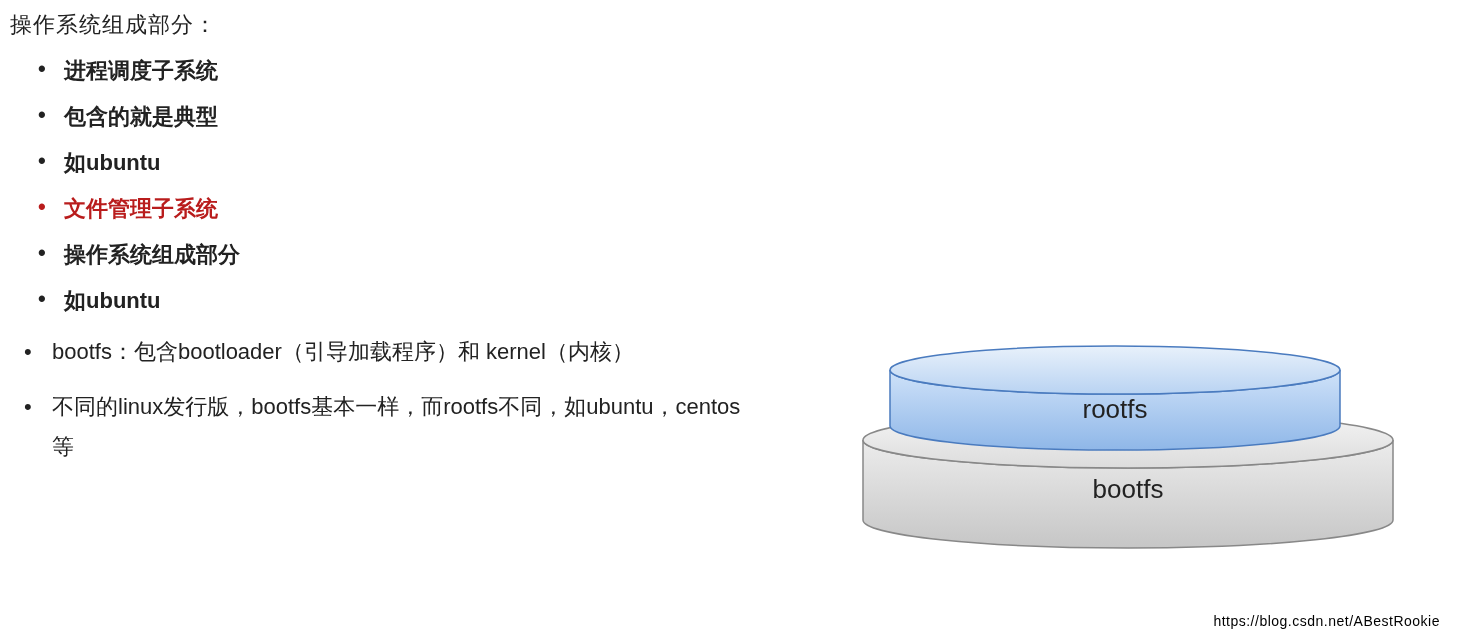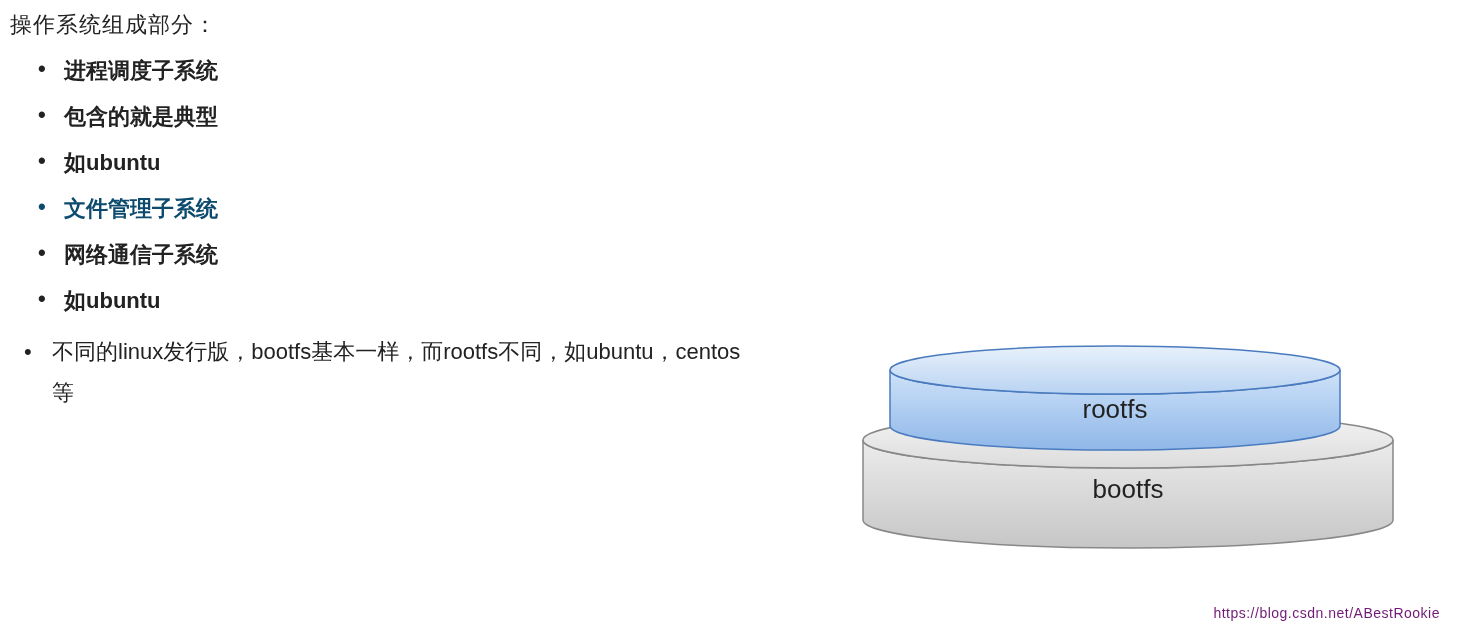--- a/index.html
+++ b/index.html
@@ -39,21 +39,21 @@
       padding-left: 26px;
     }
     .os-list li::before {
       content: "•";
       position: absolute;
       left: 0;
       top: 0;
       font-size: 22px;
     }
     .os-list li.highlight {
-      color: #0c4a6e;
+      color: #b91c1c;
     }
     .subheading {
       font-size: 22px;
       margin-top: 26px;
       margin-bottom: 14px;
       margin-left: 0;
     }
     .fs-list {
       list-style: none;
       margin-left: 0;
@@ -79,40 +79,41 @@
       width: 620px;
       height: 230px;
     }
     .diagram-area svg {
       width: 100%;
       height: 100%;
     }
     .watermark {
       position: absolute;
       right: 18px;
-      bottom: 16px;
+      bottom: 8px;
       font-size: 14px;
-      color: #701a75;
+      color: #000000;
       letter-spacing: 0.5px;
     }
   </style>
 </head>
 <body>
 
 <div class="content-left">
   <div class="heading">操作系统组成部分：</div>
   <ul class="os-list">
     <li>进程调度子系统</li>
     <li>包含的就是典型</li>
     <li>如ubuntu</li>
     <li class="highlight">文件管理子系统</li>
-    <li>网络通信子系统</li>
+    <li>操作系统组成部分</li>
     <li>如ubuntu</li>
   </ul>
   <ul class="fs-list">
+    <li>bootfs：包含bootloader（引导加载程序）和 kernel（内核）</li>
     <li>不同的linux发行版，bootfs基本一样，而rootfs不同，如ubuntu，centos等</li>
   </ul>
 </div>
 
 <div class="diagram-area">
   <svg viewBox="0 0 620 230">
     <defs>
       <linearGradient id="topGrad" x1="0%" y1="0%" x2="0%" y2="100%">
         <stop offset="0%" stop-color="#cfe2f9"></stop>
         <stop offset="100%" stop-color="#8fb7e8"></stop>

